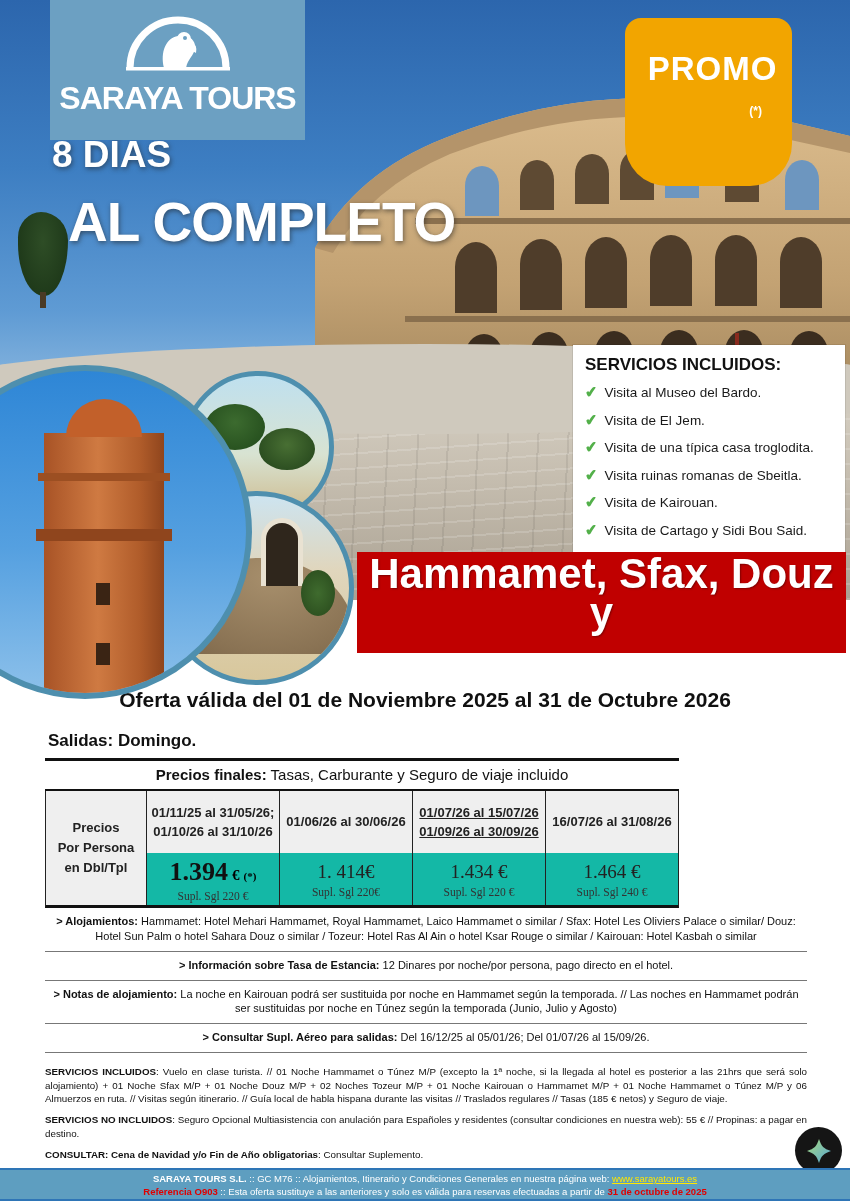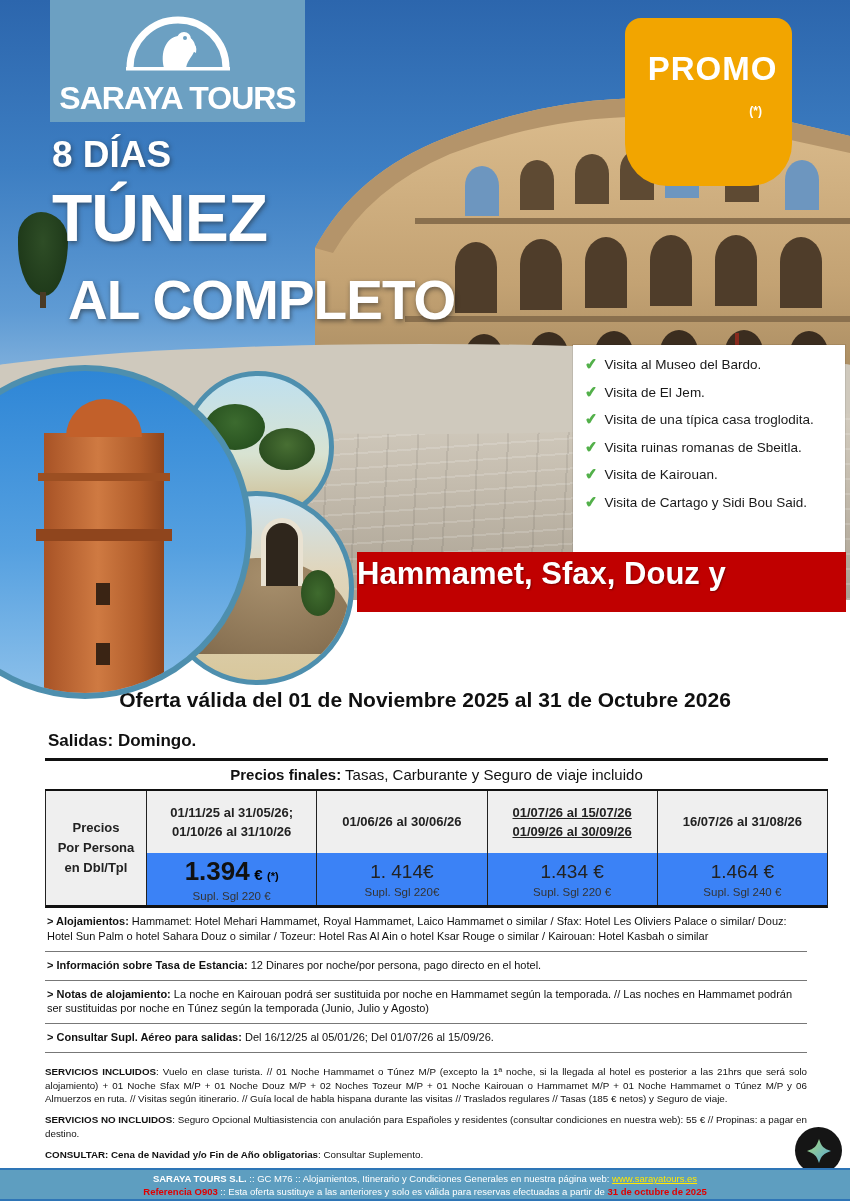--- a/index.html
+++ b/index.html
@@ -29,21 +29,21 @@
       repeating-linear-gradient(93deg, rgba(0,0,0,.07) 0 2px, transparent 2px 30px),
       repeating-linear-gradient(176deg, rgba(255,255,255,.16) 0 2px, transparent 2px 15px),
       linear-gradient(180deg,#d9d3c7 0%,#c6beb0 45%,#aaa192 100%);
   }
   .ground:before{
     content:""; position:absolute; left:-80px; top:-28px; width:1010px; height:90px;
     background:#cfc9bd; border-radius:50%;
   }
 
   .logo-box {
-    position:absolute; left:50px; top:0; width:255px; height:122px;
+    position:absolute; left:50px; top:0; width:255px; height:140px;
     background:#6ca0c2; color:#fff; text-align:center;
   }
   .logo-brand { font-size:32px; font-weight:bold; letter-spacing:-1px; margin-top:2px; }
 
   .promo {
     position:absolute; left:625px; top:18px; width:167px; height:168px;
     background:#f2a500; border-radius:16px 16px 42px 42px; color:#fff; text-align:center;padding-left:8px;
   }
   .promo-label { font-size:33px; font-weight:bold; margin-top:32px; letter-spacing:1px; }
   .promo-note  { font-size:12px; font-weight:bold; text-align:right; margin:16px 30px 0 0; }
@@ -58,23 +58,23 @@
 
   .services-box {
     position:absolute; left:573px; top:345px; width:272px; height:212px;
     background:#fff; padding:10px 10px 8px 12px; box-shadow:0 0 0 1px rgba(0,0,0,.08);
   }
   .services-title { font-size:17px; font-weight:bold; color:#111; margin-bottom:8px; }
   .service-item { display:flex; align-items:baseline; font-size:13.5px; color:#1a1a1a; margin-bottom:9.5px; }
   .check { color:#53b04a; font-size:15px; font-weight:bold; margin-right:7px; transform:rotate(-6deg); }
 
   .red-banner {
-    position:absolute; left:357px; top:552px; width:489px; height:60px;
-    background:#c00000; color:#fff; font-weight:bold; font-size:31px;
-    line-height:39px; padding-top:2px;
+    position:absolute; left:357px; top:552px; width:489px; height:101px;
+    background:#c00000; color:#fff; font-weight:bold; font-size:42px;
+    text-align:center; line-height:39px; padding-top:2px;
     text-shadow:1px 1px 2px rgba(0,0,0,.35);
   }
 
   
   .circle { position:absolute; border-radius:50%; overflow:hidden; border:5px solid #4e8fae; }
   .circle-palm { left:182px; top:371px; width:152px; height:152px; z-index:2;
     background:linear-gradient(180deg,#bfe0ef 0%,#d8e3d2 55%,#cdb88a 100%); }
   .palm-top { position:absolute; left:18px; top:28px; width:60px; height:46px;
     background:radial-gradient(ellipse at 50% 40%, #3c6b2f, #27511f 75%, transparent 100%); border-radius:50%; }
   .palm-top2 { position:absolute; left:72px; top:52px; width:56px; height:42px;
@@ -98,43 +98,43 @@
   .cave { position:absolute; top:28px; width:38px; height:62px; background:#2f261c;
     border:5px solid #e9e2d2; border-bottom:none; border-radius:22px 22px 0 0; }
   .bush { position:absolute; right:14px; top:74px; width:34px; height:46px;
     background:radial-gradient(ellipse, #3f6b2e, #2c4f1f 80%); border-radius:50%; }
 
   
   .lower { position:absolute; left:0; top:688px; width:850px; }
   .oferta { text-align:center; font-size:21px; font-weight:bold; color:#101010; }
   .salidas { margin:19px 8px 7px 48px; font-size:17px; font-weight:bold; color:#101010; }
 
-  .ptable { margin:0 43px 0 45px; width:783px; }
+  .ptable { margin:0 43px 0 45px; width:634px; }
   .pt-caption { border-top:3px solid #111; border-bottom:2px solid #111;
     text-align:center; font-size:15px; padding:5px 0 6px; color:#111; }
   .pt-grid { display:grid; grid-template-columns:100px repeat(4,1fr);
     grid-template-rows:62px 52px; border-bottom:3px solid #111;
     border-left:1.5px solid #222; border-right:1.5px solid #222; }
   .pt-cell { border-left:1.5px solid #222; display:flex; flex-direction:column;
     align-items:center; justify-content:center; text-align:center; }
   .pt-cell.first { border-left:none; }
   .pt-rowlabel { grid-column:1; grid-row:1 / span 2; background:#efefef;
     font-size:13px; font-weight:bold; white-space:pre-line; line-height:1.55; color:#222; }
   .pt-dates { grid-row:1; background:#efefef; font-size:13px; font-weight:bold;
     white-space:pre-line; line-height:1.5; color:#222; }
-  .pt-price { grid-row:2; background:#3b82f6; }
+  .pt-price { grid-row:2; background:#14b8a6;font-family:Liberation Serif, serif; }
   .price-main { font-size:19px; color:#222; }
   .price-featured { font-size:26px; font-weight:bold; color:#111; }
   .price-cur { font-size:15px; font-weight:bold; }
   .price-note { font-size:11px; font-weight:bold; }
   .supl { font-size:11.5px; color:#333; margin-top:3px; }
 
   .notes { margin:0 43px 0 45px; width:762px; }
   .note-row { border-bottom:1.6px solid #777; padding:6px 2px 7px; font-size:11px;
-    color:#111; line-height:1.35; }
+    color:#111; line-height:1.35;text-align:center; }
   .note-row b { font-size:11px; }
 
   .conds { margin:12px 43px 0 45px; width:762px; }
   .cond { font-size:9.8px; color:#111; line-height:1.4; text-align:justify; margin-bottom:7px; }
 
   .sparkle-btn { position:absolute; left:795px; top:1127px; width:47px; height:47px;
     border-radius:50%; background:#151515; display:flex; align-items:center;
     justify-content:center; cursor:pointer; }
 
   .footer { position:absolute; left:0; bottom:0; width:850px; height:33px;
@@ -197,21 +197,20 @@
         </g>
         <rect x="420" y="255" width="4" height="40" fill="#8a2b1e"></rect>
       </svg>
     </div>
 
     <div class="tree"></div>
     <div class="ground"></div>
 
     <div class="hero-title">
       <div class="ht1">8 DÍAS</div>
-      <div class="ht2">TÚNEZ</div>
       <div class="ht3">AL COMPLETO</div>
     </div>
   </div>
 
   <div class="logo-box">
     <svg width="120" height="62" viewBox="0 0 120 62" style="margin-top:12px;">
       <path d="M12,56 A48,48 0 0 1 108,56" fill="none" stroke="#fff" stroke-width="7"></path>
       <path d="M46,56 C42,40 48,26 60,24 C70,22 78,28 77,36 C76,44 70,46 68,56 Z" fill="#fff"></path>
       <circle cx="66" cy="27" r="7" fill="#fff"></circle>
       <path d="M71,29 q9,3 7,12 l-7,-4 z" fill="#fff"></path>
@@ -220,20 +219,21 @@
     </svg>
     <div class="logo-brand">SARAYA TOURS</div>
   </div>
 
   <div class="promo">
     <div class="promo-label">PROMO</div>
     <div class="promo-note">(*)</div>
   </div>
 
   <div class="services-box">
+    <div class="services-title">SERVICIOS INCLUIDOS:</div>
     <div class="service-item">
         <span class="check">✔</span>
         <span>Visita al Museo del Bardo.</span>
       </div>
     <div class="service-item">
         <span class="check">✔</span>
         <span>Visita de El Jem.</span>
       </div>
     <div class="service-item">
         <span class="check">✔</span>

